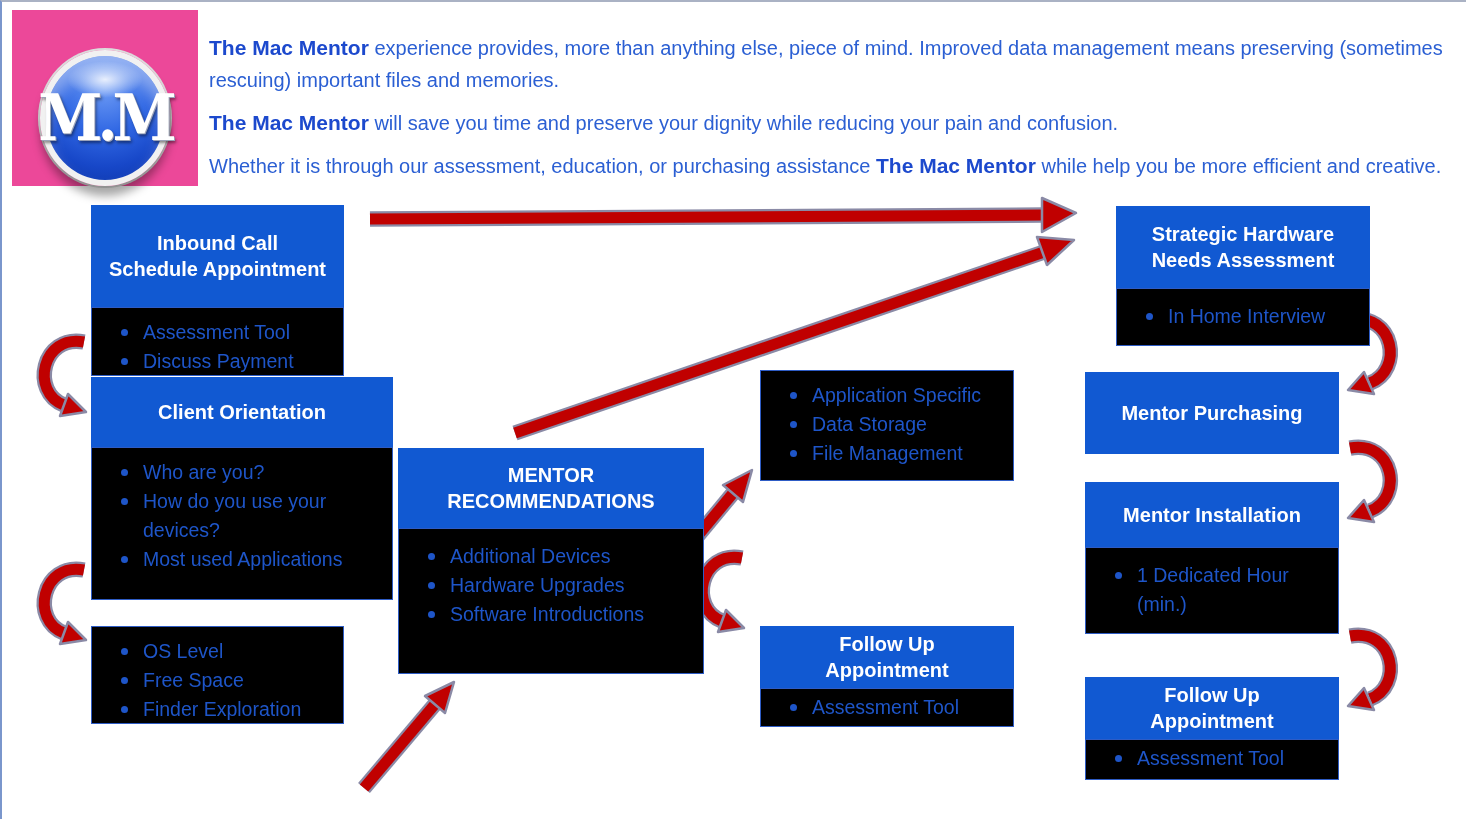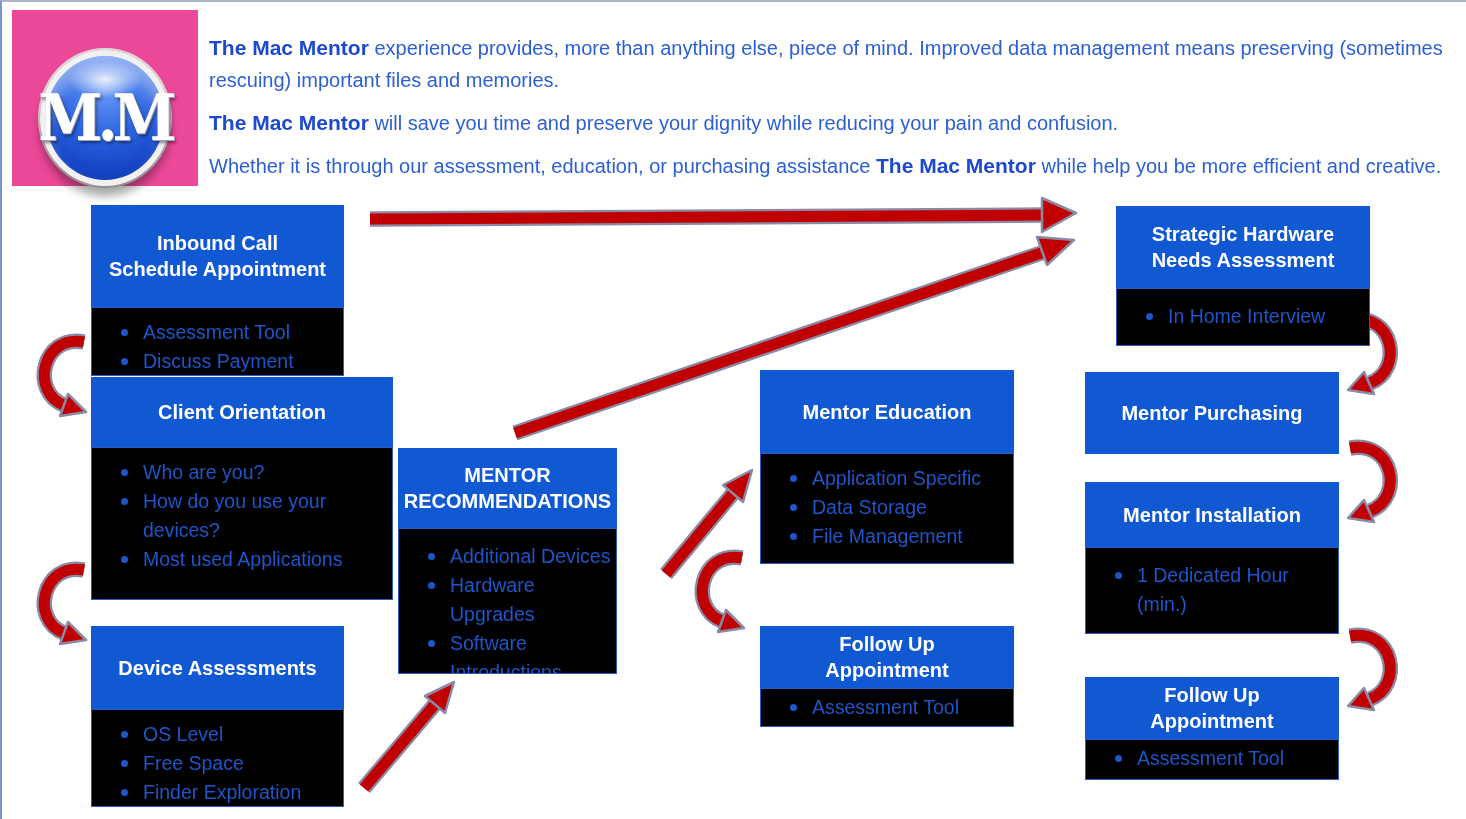--- a/index.html
+++ b/index.html
@@ -170,56 +170,46 @@
     <div class="box-body" style="height:153px;">
         <ul class="box-bullets">
           <li>Who are you?</li>
           <li>How do you use your devices?</li>
           <li>Most used Applications</li>
         </ul>
       </div>
   </div>
 
   <div class="flowbox" style="left:89px;top:624px;width:253px;">
-    <div class="box-header" style="height:83px;">
-        <div class="box-title">
-          <div>Device Assessments</div>
-        </div>
-      </div>
     <div class="box-body" style="height:98px;">
         <ul class="box-bullets">
           <li>OS Level</li>
           <li>Free Space</li>
           <li>Finder Exploration</li>
         </ul>
       </div>
   </div>
 
-  <div class="flowbox" style="left:396px;top:446px;width:219px;">
+  <div class="flowbox" style="left:396px;top:446px;width:306px;">
     <div class="box-header" style="height:80px;">
         <div class="box-title">
           <div>MENTOR</div>
           <div>RECOMMENDATIONS</div>
         </div>
       </div>
     <div class="box-body body-mid" style="height:146px;">
         <ul class="box-bullets">
           <li>Additional Devices</li>
           <li>Hardware Upgrades</li>
           <li>Software Introductions</li>
         </ul>
       </div>
   </div>
 
   <div class="flowbox" style="left:758px;top:368px;width:254px;">
-    <div class="box-header" style="height:83px;">
-        <div class="box-title">
-          <div>Mentor Education</div>
-        </div>
-      </div>
     <div class="box-body" style="height:111px;">
         <ul class="box-bullets">
           <li>Application Specific</li>
           <li>Data Storage</li>
           <li>File Management</li>
         </ul>
       </div>
   </div>
 
   <div class="flowbox" style="left:758px;top:624px;width:254px;">

